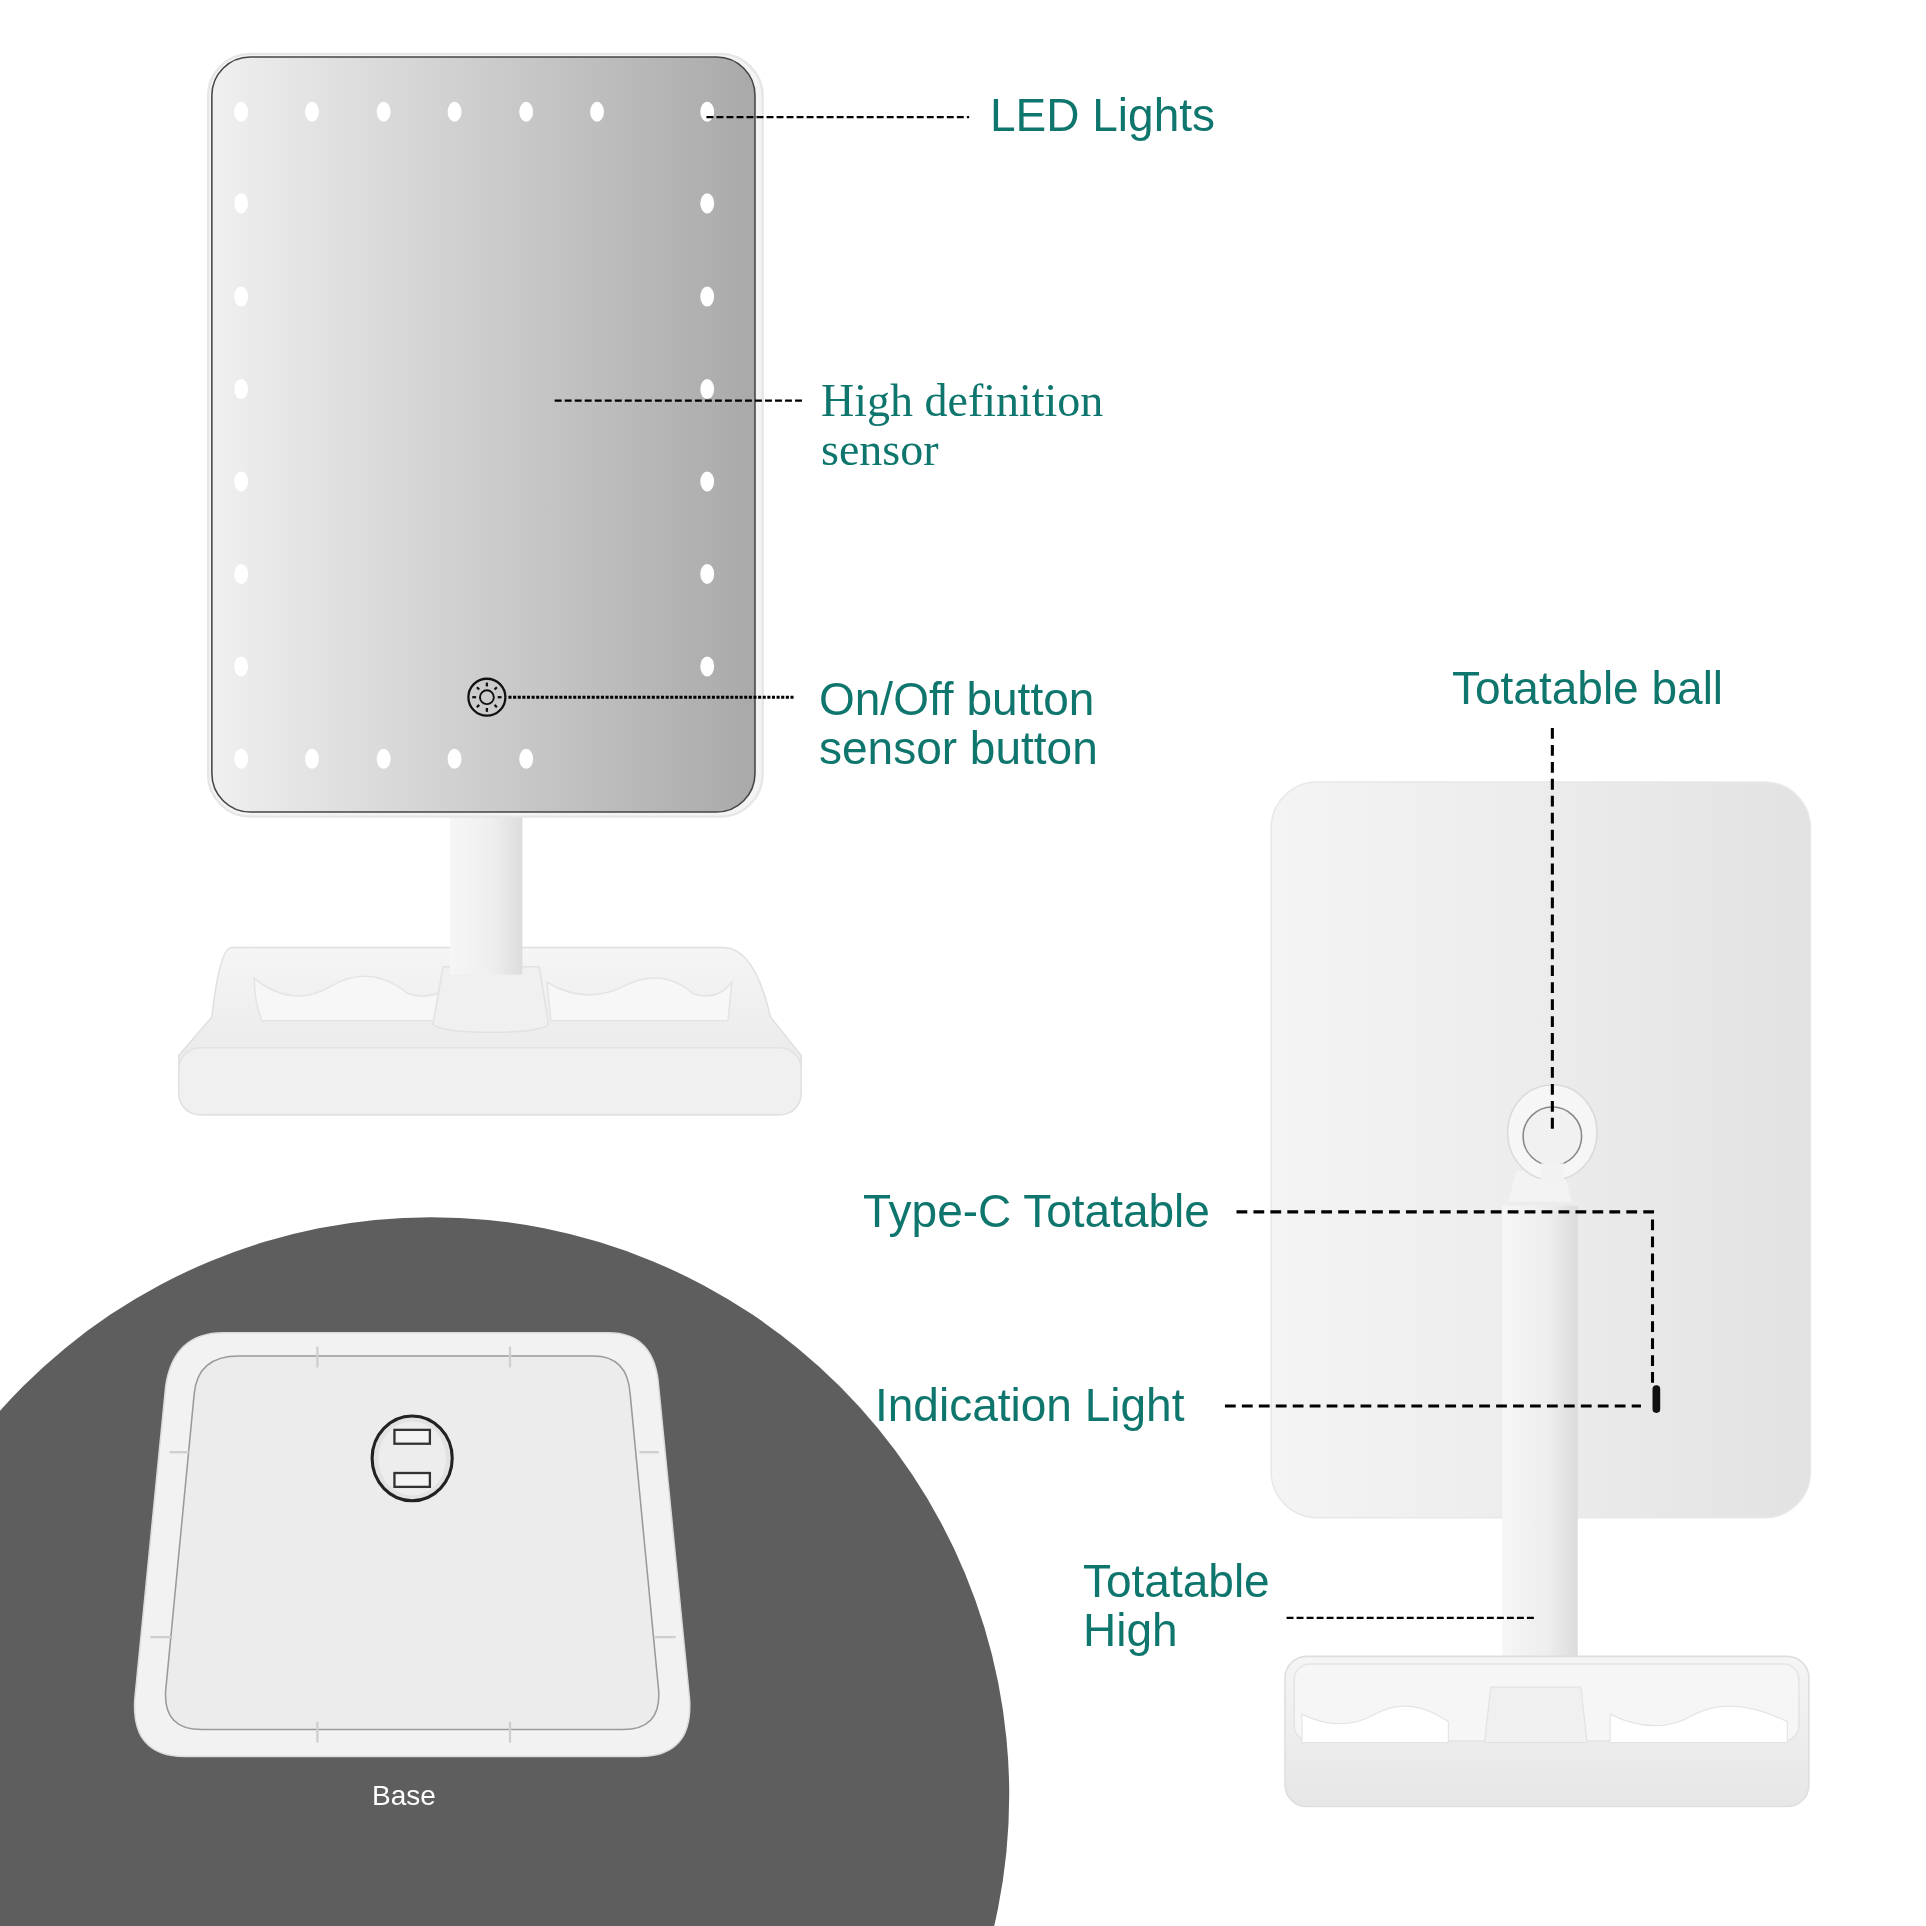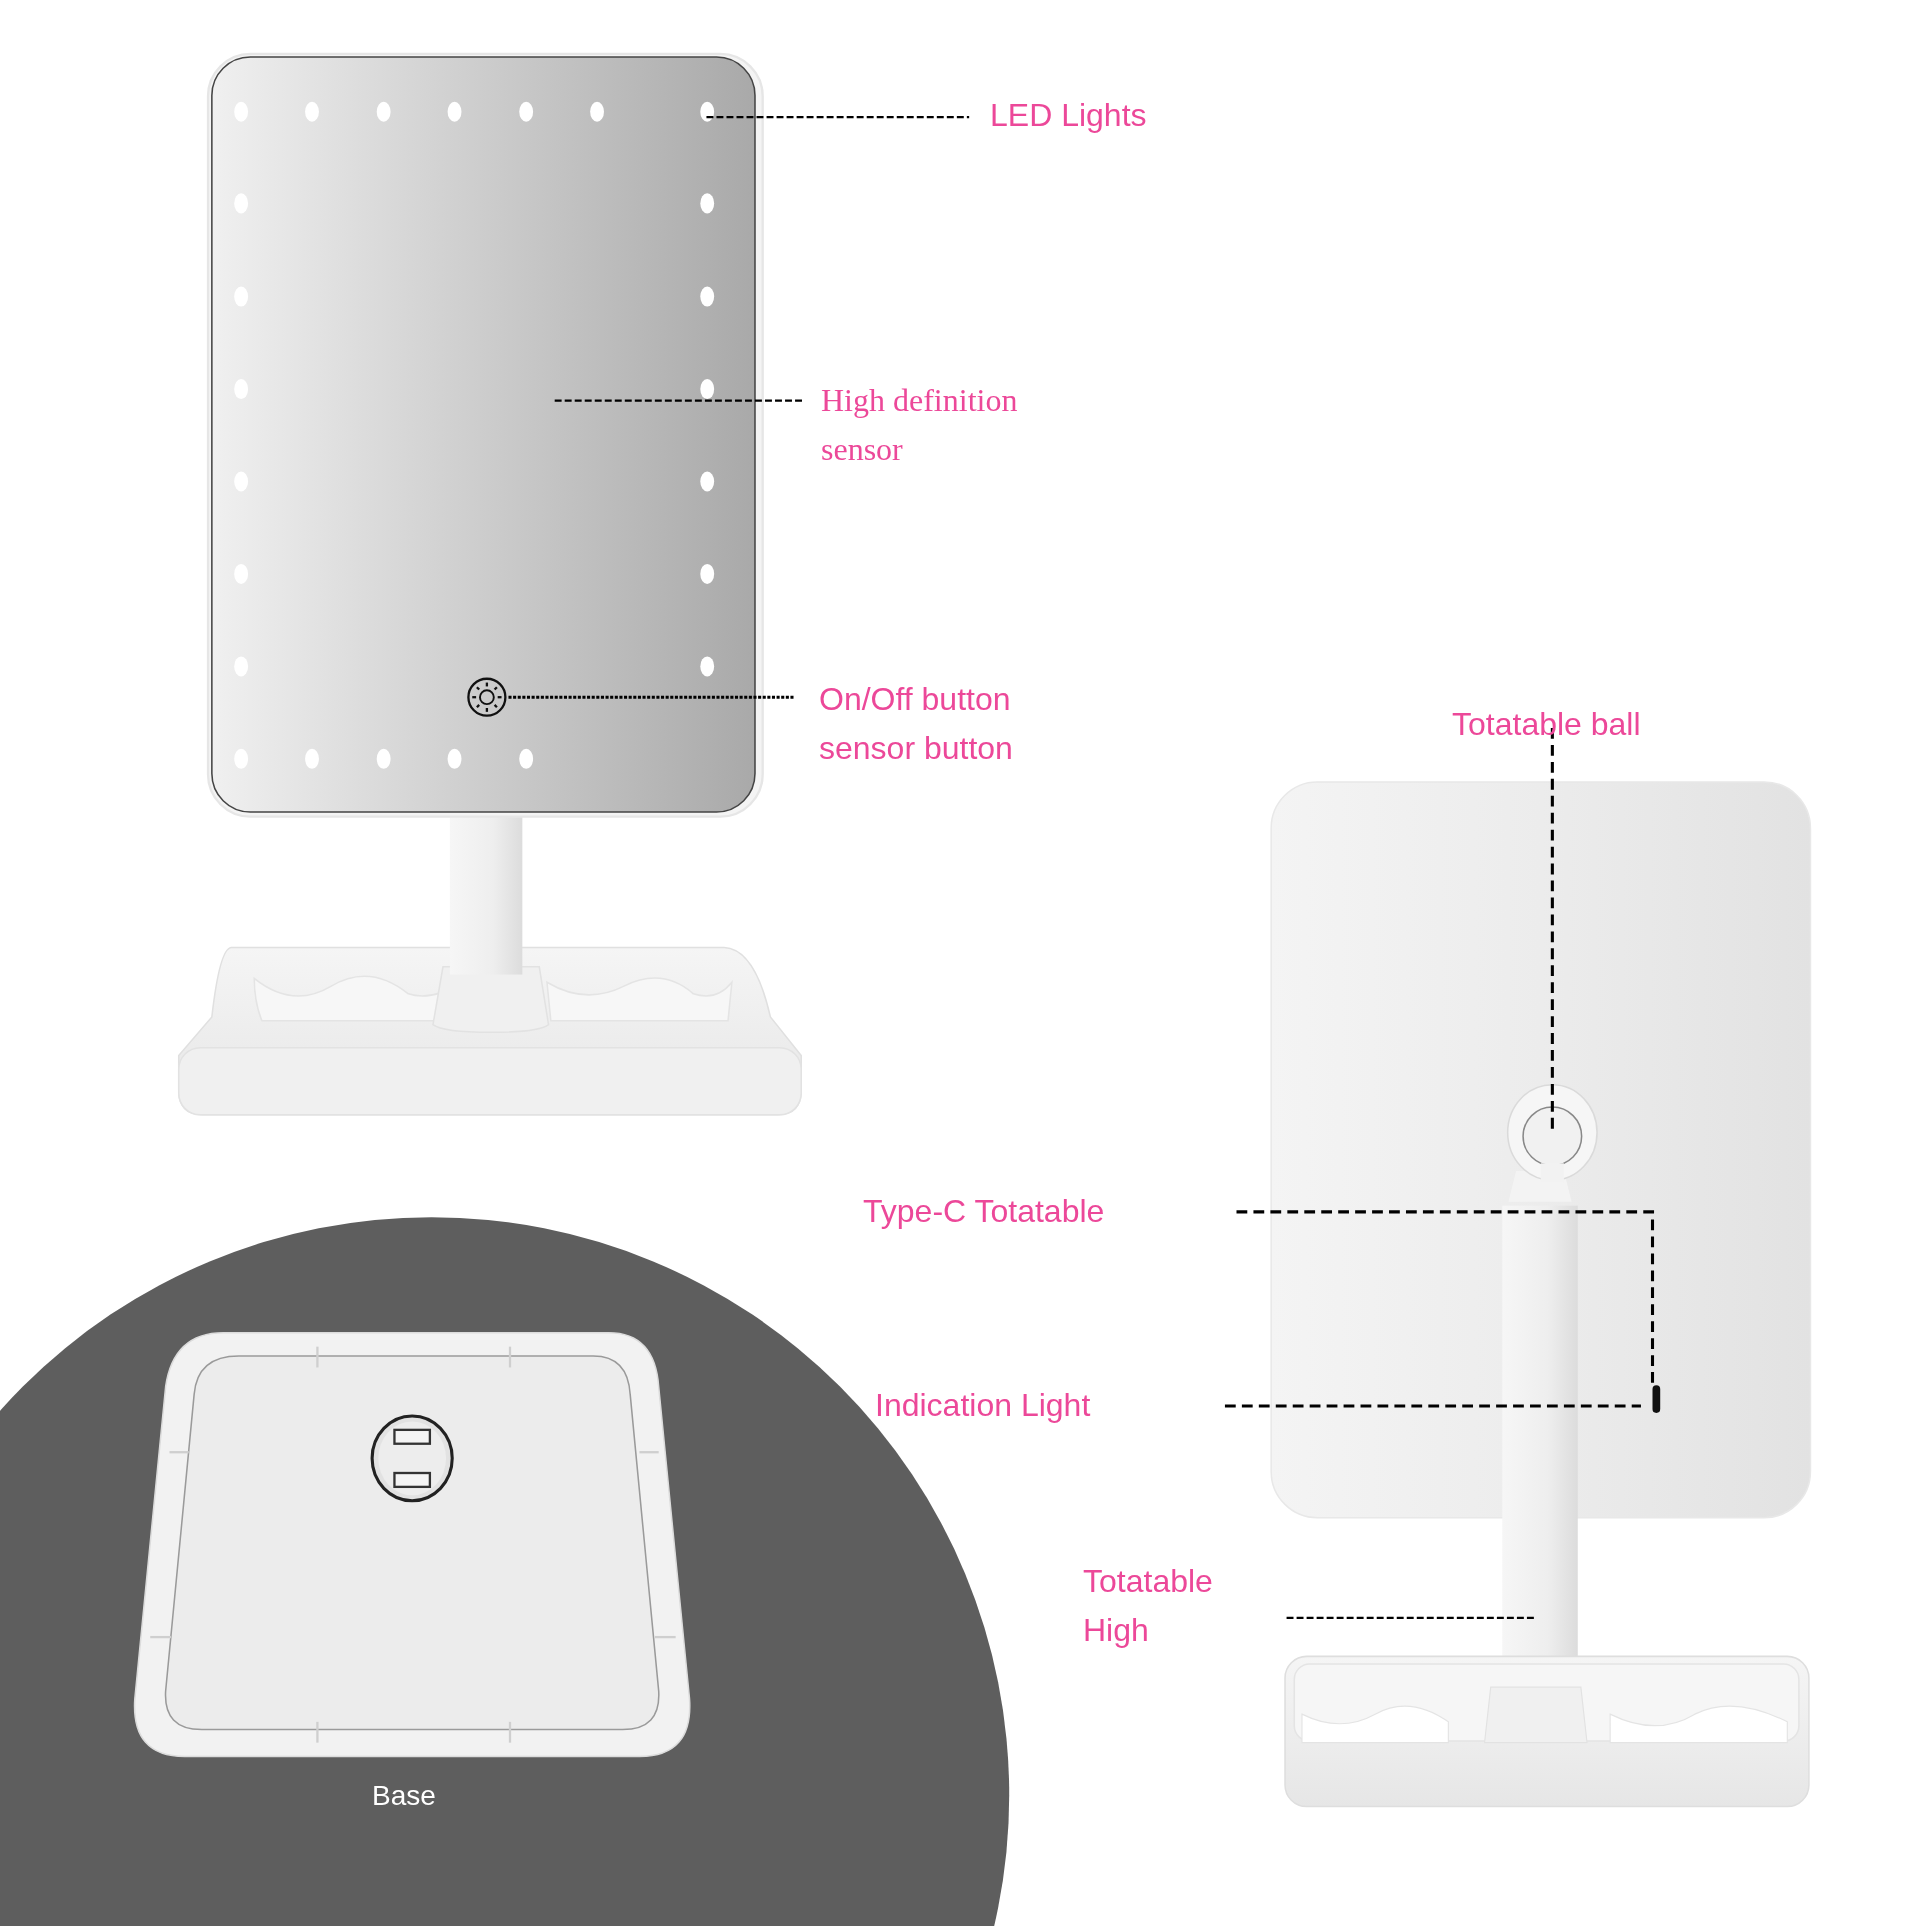--- a/index.html
+++ b/index.html
@@ -1,19 +1,19 @@
 <!DOCTYPE html>
 <html style="font-size:12.3px"><head>
 <meta charset="utf-8">
 <style>
   html, body { margin:0; padding:0; background:#ffffff; }
   body { width:1926px; height:1926px; position:relative; overflow:hidden;
          font-family:"Liberation Sans", sans-serif; }
   #stage { position:absolute; left:0; top:0; width:1926px; height:1926px; }
-  .label { position:absolute; color:#ec4899; font-size:32px; line-height:49px;
+  .label { position:absolute; color:#0f766e; font-size:46px; line-height:49px;
            font-family:"Liberation Sans", sans-serif; white-space:nowrap; }
   .label span { display:block; }
   .base-caption { position:absolute; color:#fff; font-size:28px;
            font-family:"Liberation Sans", sans-serif; }
 </style>
 </head>
 <body>
 
 <svg id="stage" viewBox="0 0 2500 2500" xmlns="http://www.w3.org/2000/svg">
   <defs>
@@ -162,21 +162,21 @@
 <div class="label" style="left:821px; top:376px;font-family:Liberation Serif, serif;">
   <span>High definition</span>
   <span>sensor</span>
 </div>
 
 <div class="label" style="left:819px; top:675px;">
   <span>On/Off button</span>
   <span>sensor button</span>
 </div>
 
-<div class="label" style="left:1452px; top:700px;">Totatable ball</div>
+<div class="label" style="left:1452px; top:664px;">Totatable ball</div>
 
 <div class="label" style="left:863px; top:1187px;">Type-C Totatable</div>
 
 <div class="label" style="left:875px; top:1381px;">Indication Light</div>
 
 <div class="label" style="left:1083px; top:1557px;">
   <span>Totatable</span>
   <span>High</span>
 </div>
 

